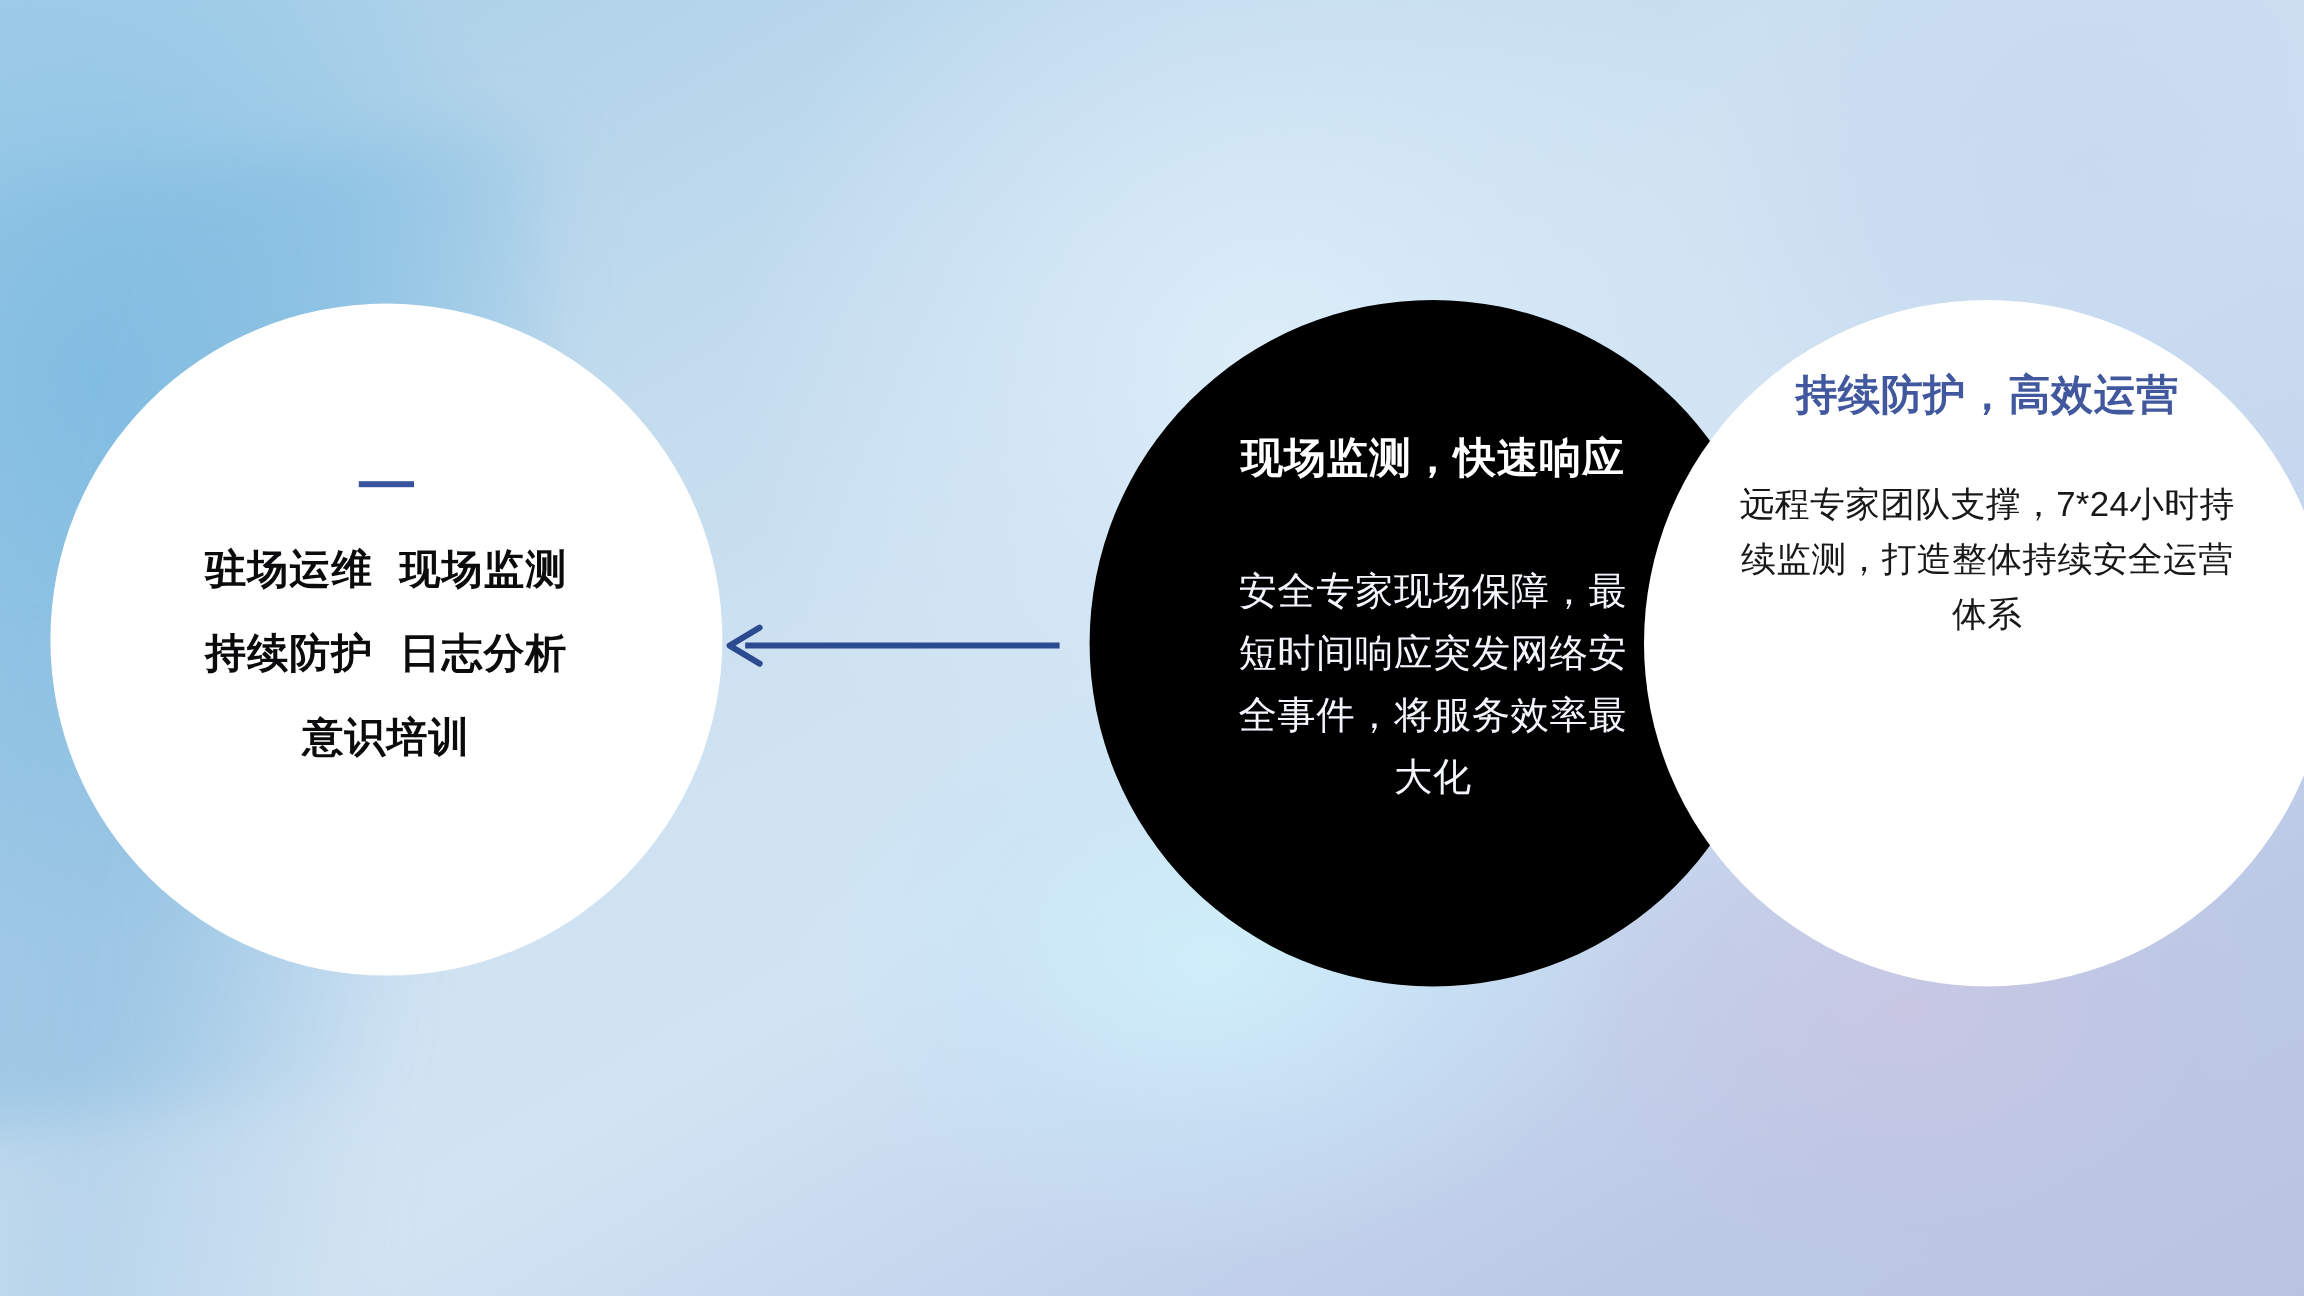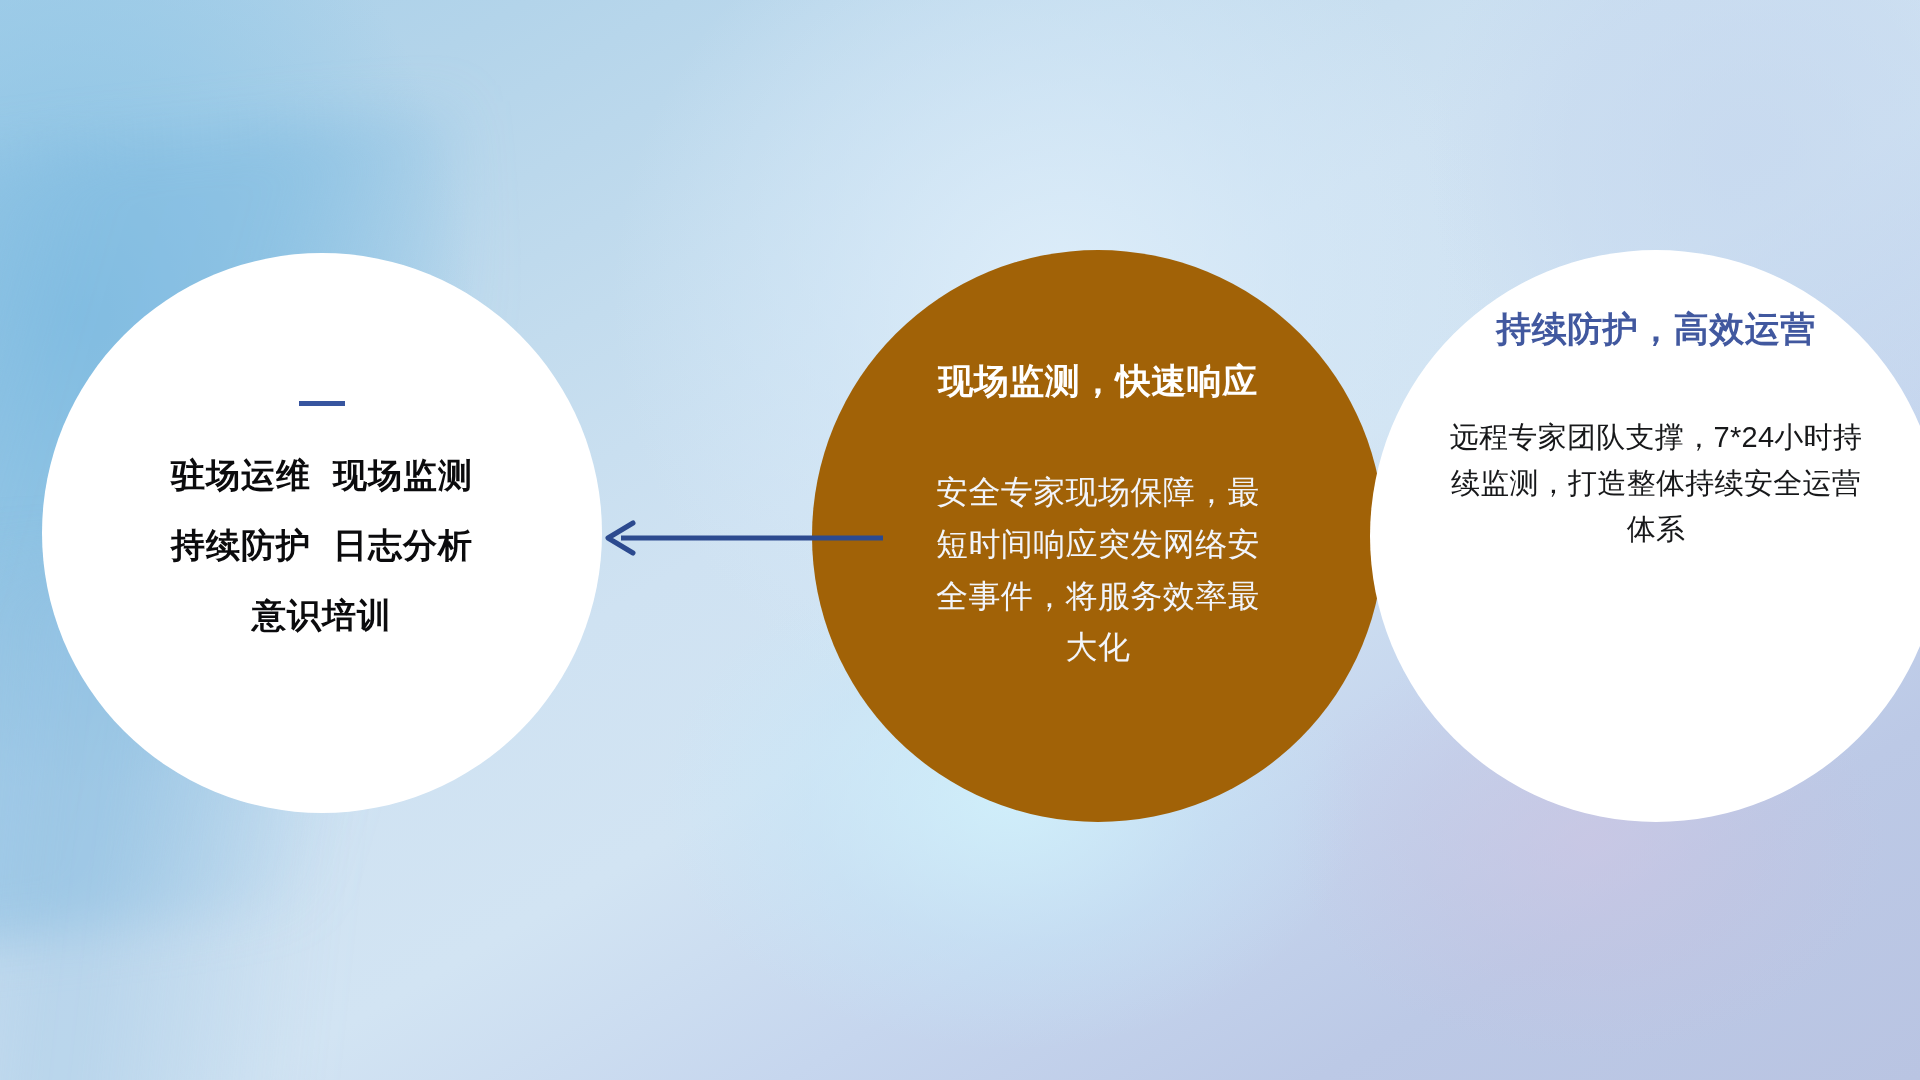--- a/index.html
+++ b/index.html
@@ -131,23 +131,23 @@
   #circle-left .kw-row {
     display:flex;
     justify-content:center;
     gap:22px;
     margin-bottom:36px;
     letter-spacing:1px;
   }
   #circle-left .kw-row.single { gap:0; margin-bottom:0;justify-content:center; }
 
   #circle-blue {
-    left:812px; top:250px;
+    left:908px; top:250px;
     width:572px; height:572px;
-    background:#a16207;
+    background:#000000;
     z-index:4;
   }
   #circle-blue .c-title {
     margin-top:108px;
     color:#ffffff;
     font-weight:bold;
     font-size:35px;
     letter-spacing:0.5px;
     white-space:nowrap;
   }
@@ -169,21 +169,21 @@
   }
   #circle-right .c-title {
     margin-top:56px;
     color:#41589f;
     font-weight:bold;
     font-size:35px;
     letter-spacing:0.5px;
     white-space:nowrap;
   }
   #circle-right .c-body {
-    margin-top:62px;
+    margin-top:46px;
     width:420px;
     text-align:center;
     color:#17181a;
     font-size:29px;
     line-height:1.58;
     letter-spacing:0.3px;
   }
 
   
   #arrow {

